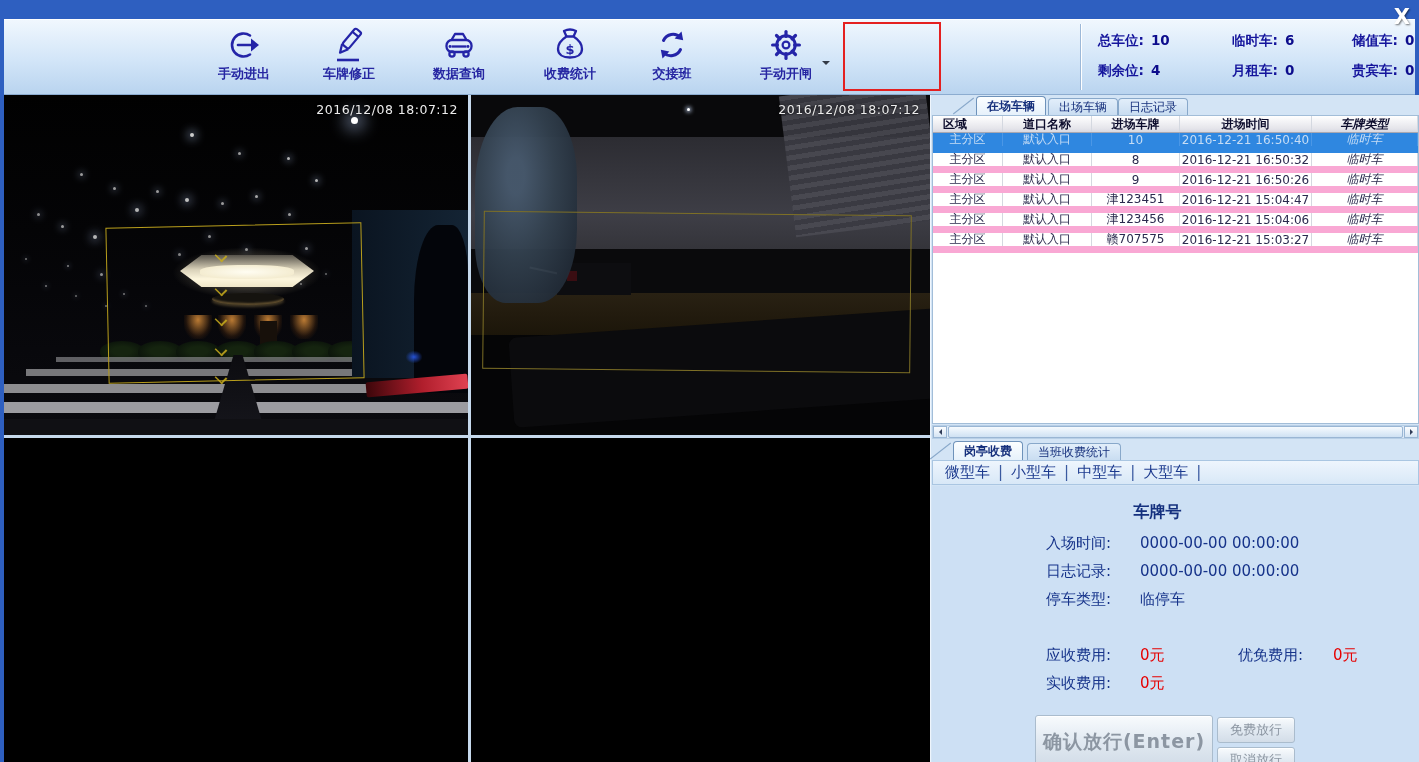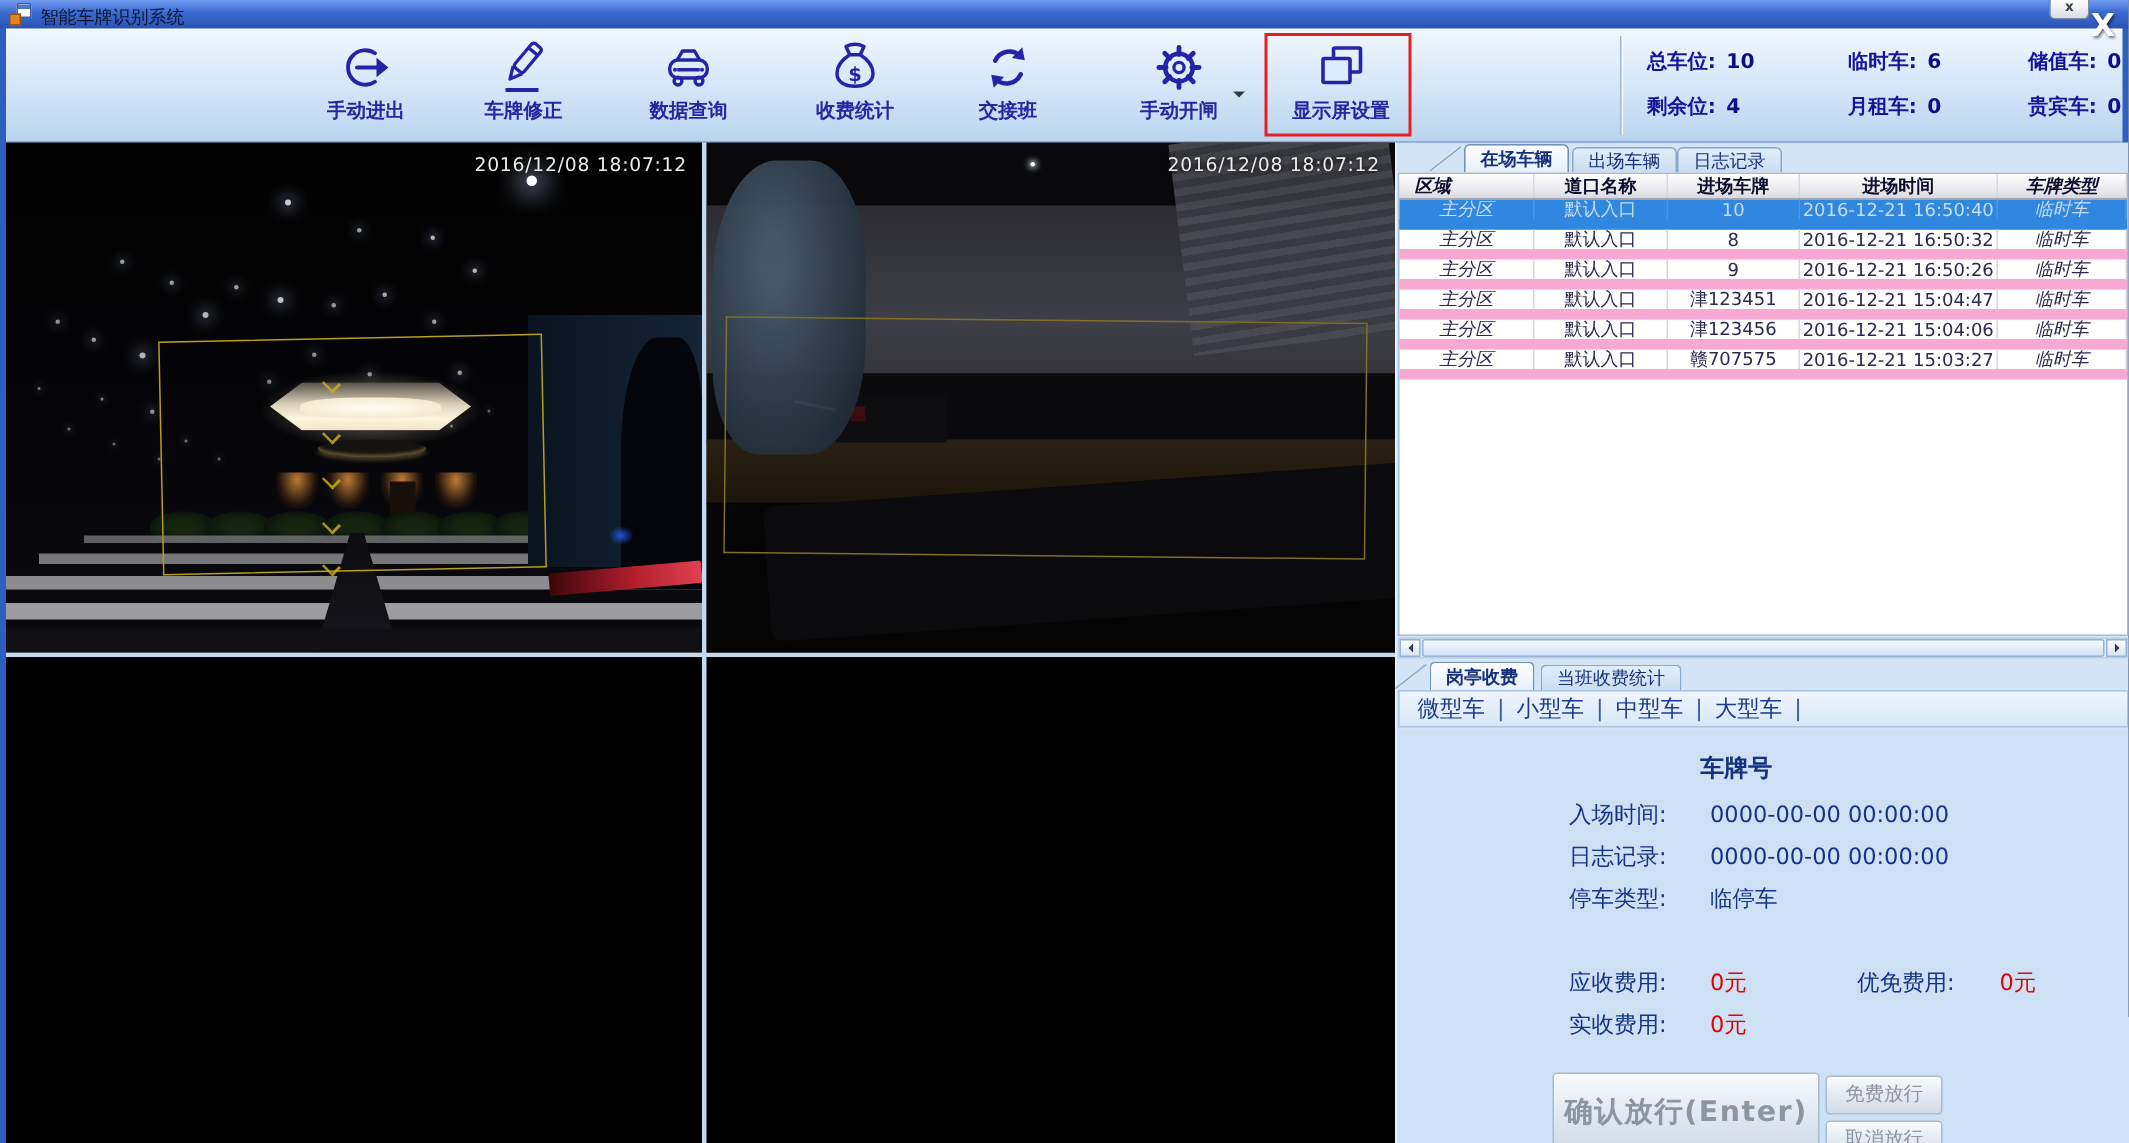--- a/index.html
+++ b/index.html
@@ -64,21 +64,21 @@
     background:linear-gradient(#e2eefa,#c9ddf1); border:1px solid #88a8ca; border-bottom:none;
     border-radius:4px 4px 0 0; cursor:pointer; white-space:nowrap; }
   .tab.active { top:1px; height:19px; line-height:18px; font-weight:bold;
     background:linear-gradient(#fcfeff,#e6f1fb); border-color:#6e92ba; }
 
   .tbl { position:absolute; left:1px; top:20px; width:487px; height:309px; background:#fff; border:1px solid #a2bdd8; }
   .thead { display:flex; height:17px; background:linear-gradient(#ffffff,#e4e4ea 80%,#d8d8e0);
     border-bottom:1px solid #a8a8b2; font-weight:bold; font-size:12px; color:#0c0c2c; }
   .trow { display:flex; height:20px; font-size:12px; color:#2a2a4e; border-bottom:7px solid #f9a8d4; cursor:pointer; }
   .tc { border-right:1px solid #d4d8e0; display:flex; align-items:center; justify-content:center; overflow:hidden; }
-  .c0{width:90px;font-style:italic;} .c1{width:89px;} .c2{width:88px;} .c3{width:132px;} .c4{flex:1;font-style:italic;}
+  .c0{width:70px;} .c1{width:89px;} .c2{width:88px;} .c3{width:132px;} .c4{flex:1;font-style:italic;}
   .thead .c0 { justify-content:flex-start; padding-left:10px; }
   .trow.sel { background:#2f87e0; color:#c6ddf5; border-bottom-color:#2f87e0; }
   .trow.sel .tc { border-right-color:#4b97e6; }
 
   .hscroll { position:absolute; left:1px; top:330px; width:487px; height:14px; background:#dce9f7; border:1px solid #b8cfe6; }
   .sbtn { position:absolute; top:0; width:14px; height:12px; background:linear-gradient(#fdfeff,#d4e4f4);
     border:1px solid #9ab6d4; cursor:pointer; }
   .sbtn.left{left:0;} .sbtn.right{right:0;}
   .sarrow { width:0; height:0; border:3px solid transparent; margin-top:2px; }
   .left .sarrow { border-right-color:#303c58; margin-left:2px; }
@@ -106,28 +106,20 @@
     box-shadow:inset 0 1px 0 #fff; cursor:pointer; }
   .btn-confirm { left:103px; top:229px; width:178px; height:50px; font-size:19px; font-weight:bold; line-height:50px; letter-spacing:1px; }
   .btn-free    { left:285px; top:231px; width:78px; height:26px; font-size:13px; line-height:24px; }
   .btn-cancel  { left:285px; top:261px; width:78px; height:26px; font-size:13px; line-height:24px; }
 </style>
 </head>
 <body>
 
 <div id="app">
 
-  <div class="titlebar">
-    <span class="app-icon">
-        <i class="ai-b"></i>
-        <i class="ai-f"></i>
-      </span>
-    <span class="wtitle">智能车牌识别系统</span>
-    <div class="close-sm">x</div>
-  </div>
   <div class="close-big">X</div>
 
   <div class="toolbar">
     <div class="hl-box"></div>
 
     <div class="tbtn" style="left:192px">
       <svg width="40" height="40" viewBox="0 0 40 40">
         <g stroke="#2424a8" stroke-width="2.6" fill="none" stroke-linecap="round">
           <path d="M26 10.5 A11.5 11.5 0 1 0 26 29.5"></path>
           <path d="M14 20 H28"></path>
@@ -201,29 +193,20 @@
         <g stroke="#2424a8" stroke-width="3" fill="none" stroke-linecap="round">
           <path d="M11.5 15.5 A10.5 10.5 0 0 1 28.5 12.5"></path>
           <path d="M28.5 24.5 A10.5 10.5 0 0 1 11.5 27.5"></path>
         </g>
         <polygon points="29.5,6.5 31.2,15.2 22.6,13.6" fill="#2424a8"></polygon>
         <polygon points="10.5,33.5 8.8,24.8 17.4,26.4" fill="#2424a8"></polygon>
       </svg>
       <span class="lbl">交接班</span>
     </div>
 
-    <div class="tbtn" style="left:842px">
-      <svg width="40" height="40" viewBox="0 0 40 40">
-        <g stroke="#2424a8" stroke-width="2.4" stroke-linejoin="round">
-          <rect x="15" y="7" width="18" height="16" rx="1" fill="none"></rect>
-          <rect x="8" y="14" width="18" height="16" rx="1" fill="#dcebf9"></rect>
-        </g>
-      </svg>
-      <span class="lbl">显示屏设置</span>
-    </div>
 
     <div class="tool-sep"></div>
 
     <div class="stat" style="left:1094px;top:12px">
       <span>总车位:</span><span class="v">10</span></div>
     <div class="stat" style="left:1228px;top:12px">
       <span>临时车:</span><span class="v">6</span></div>
     <div class="stat" style="left:1348px;top:12px">
       <span>储值车:</span><span class="v">0</span></div>
     <div class="stat" style="left:1094px;top:42px">

